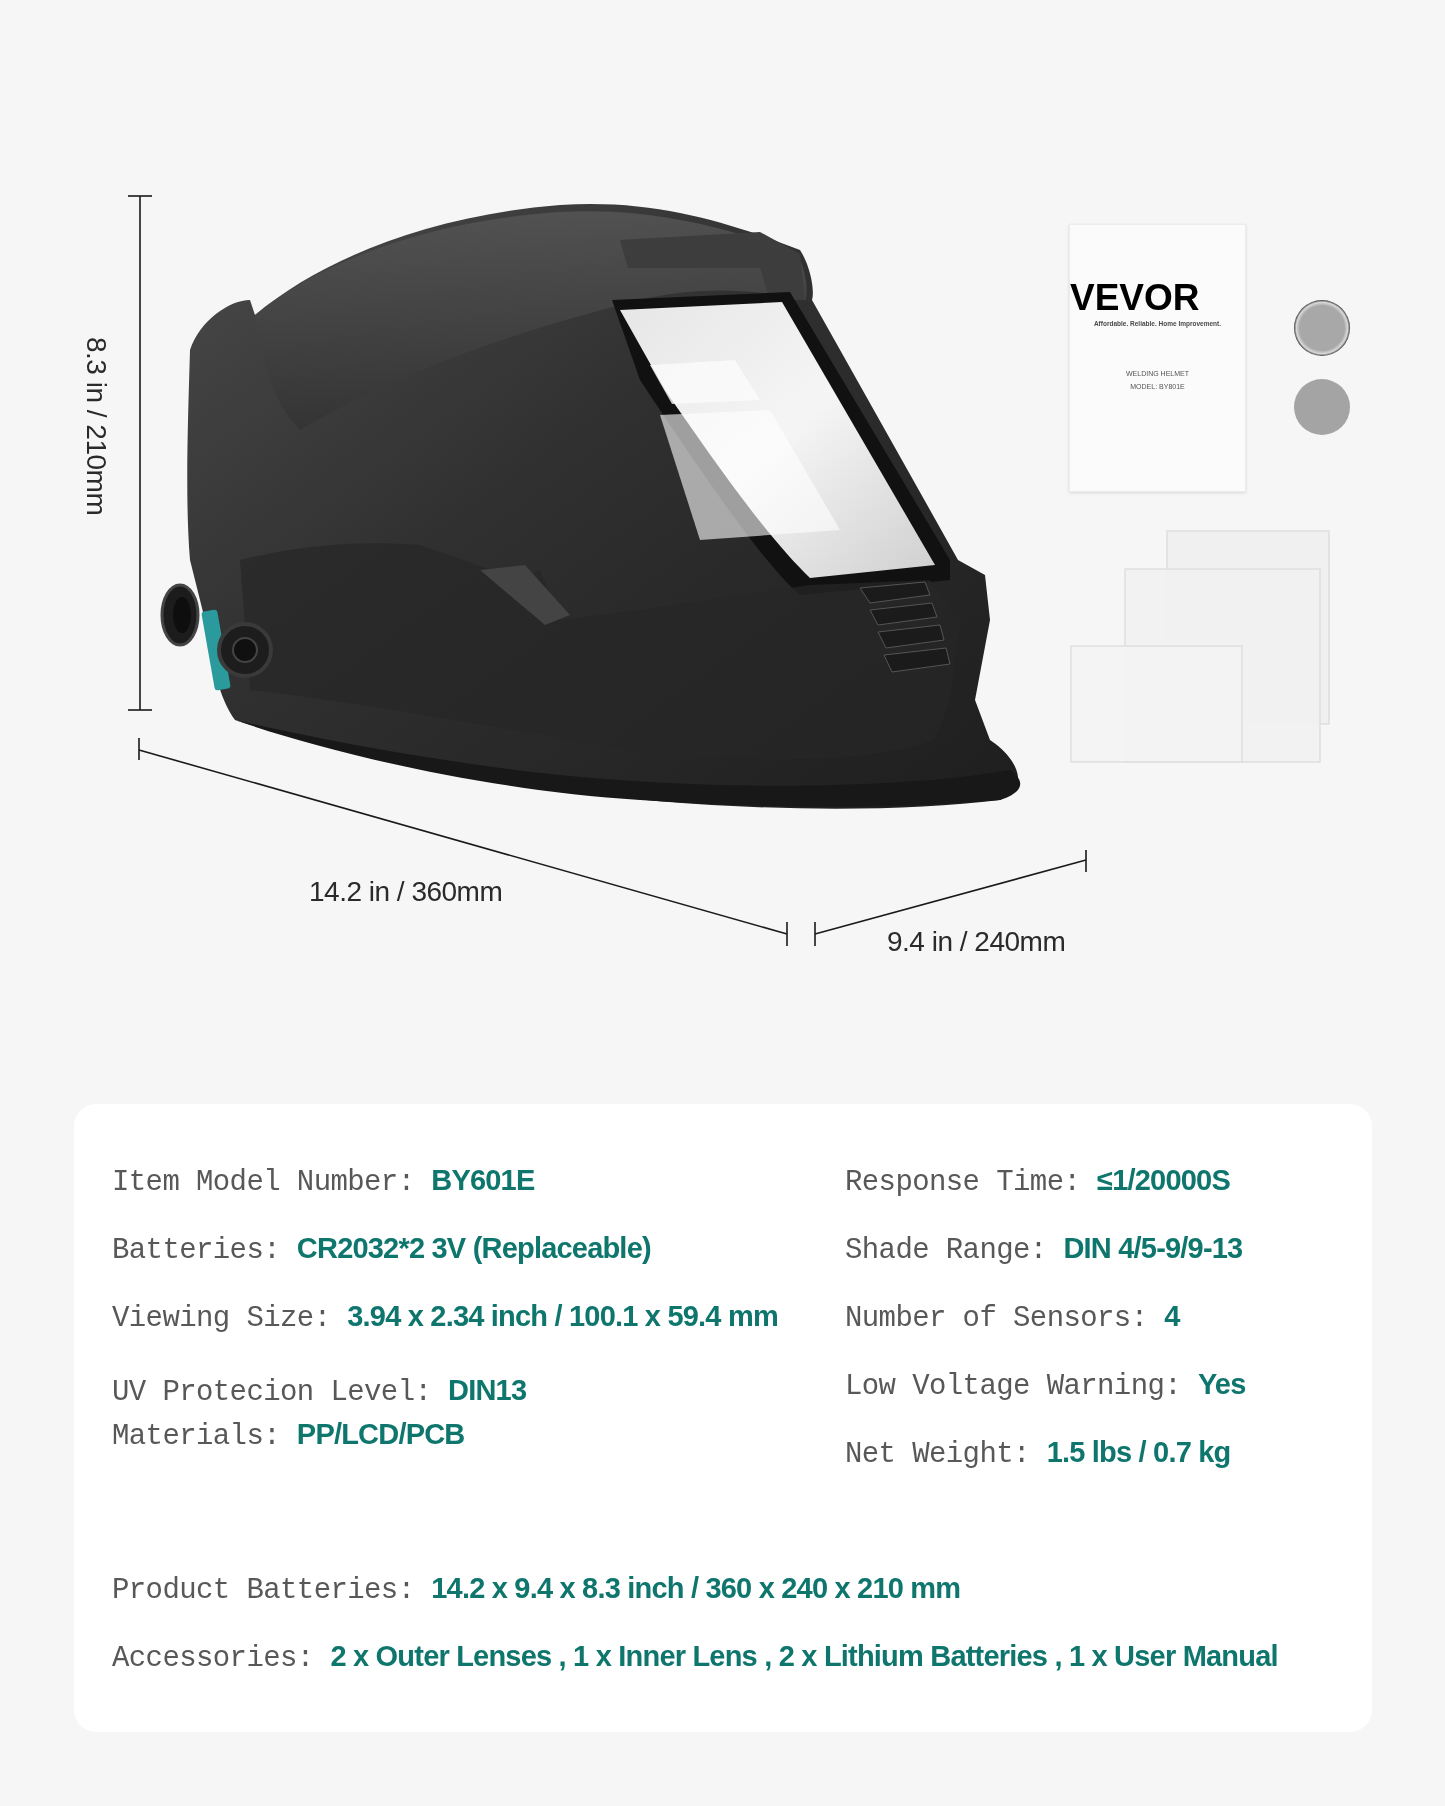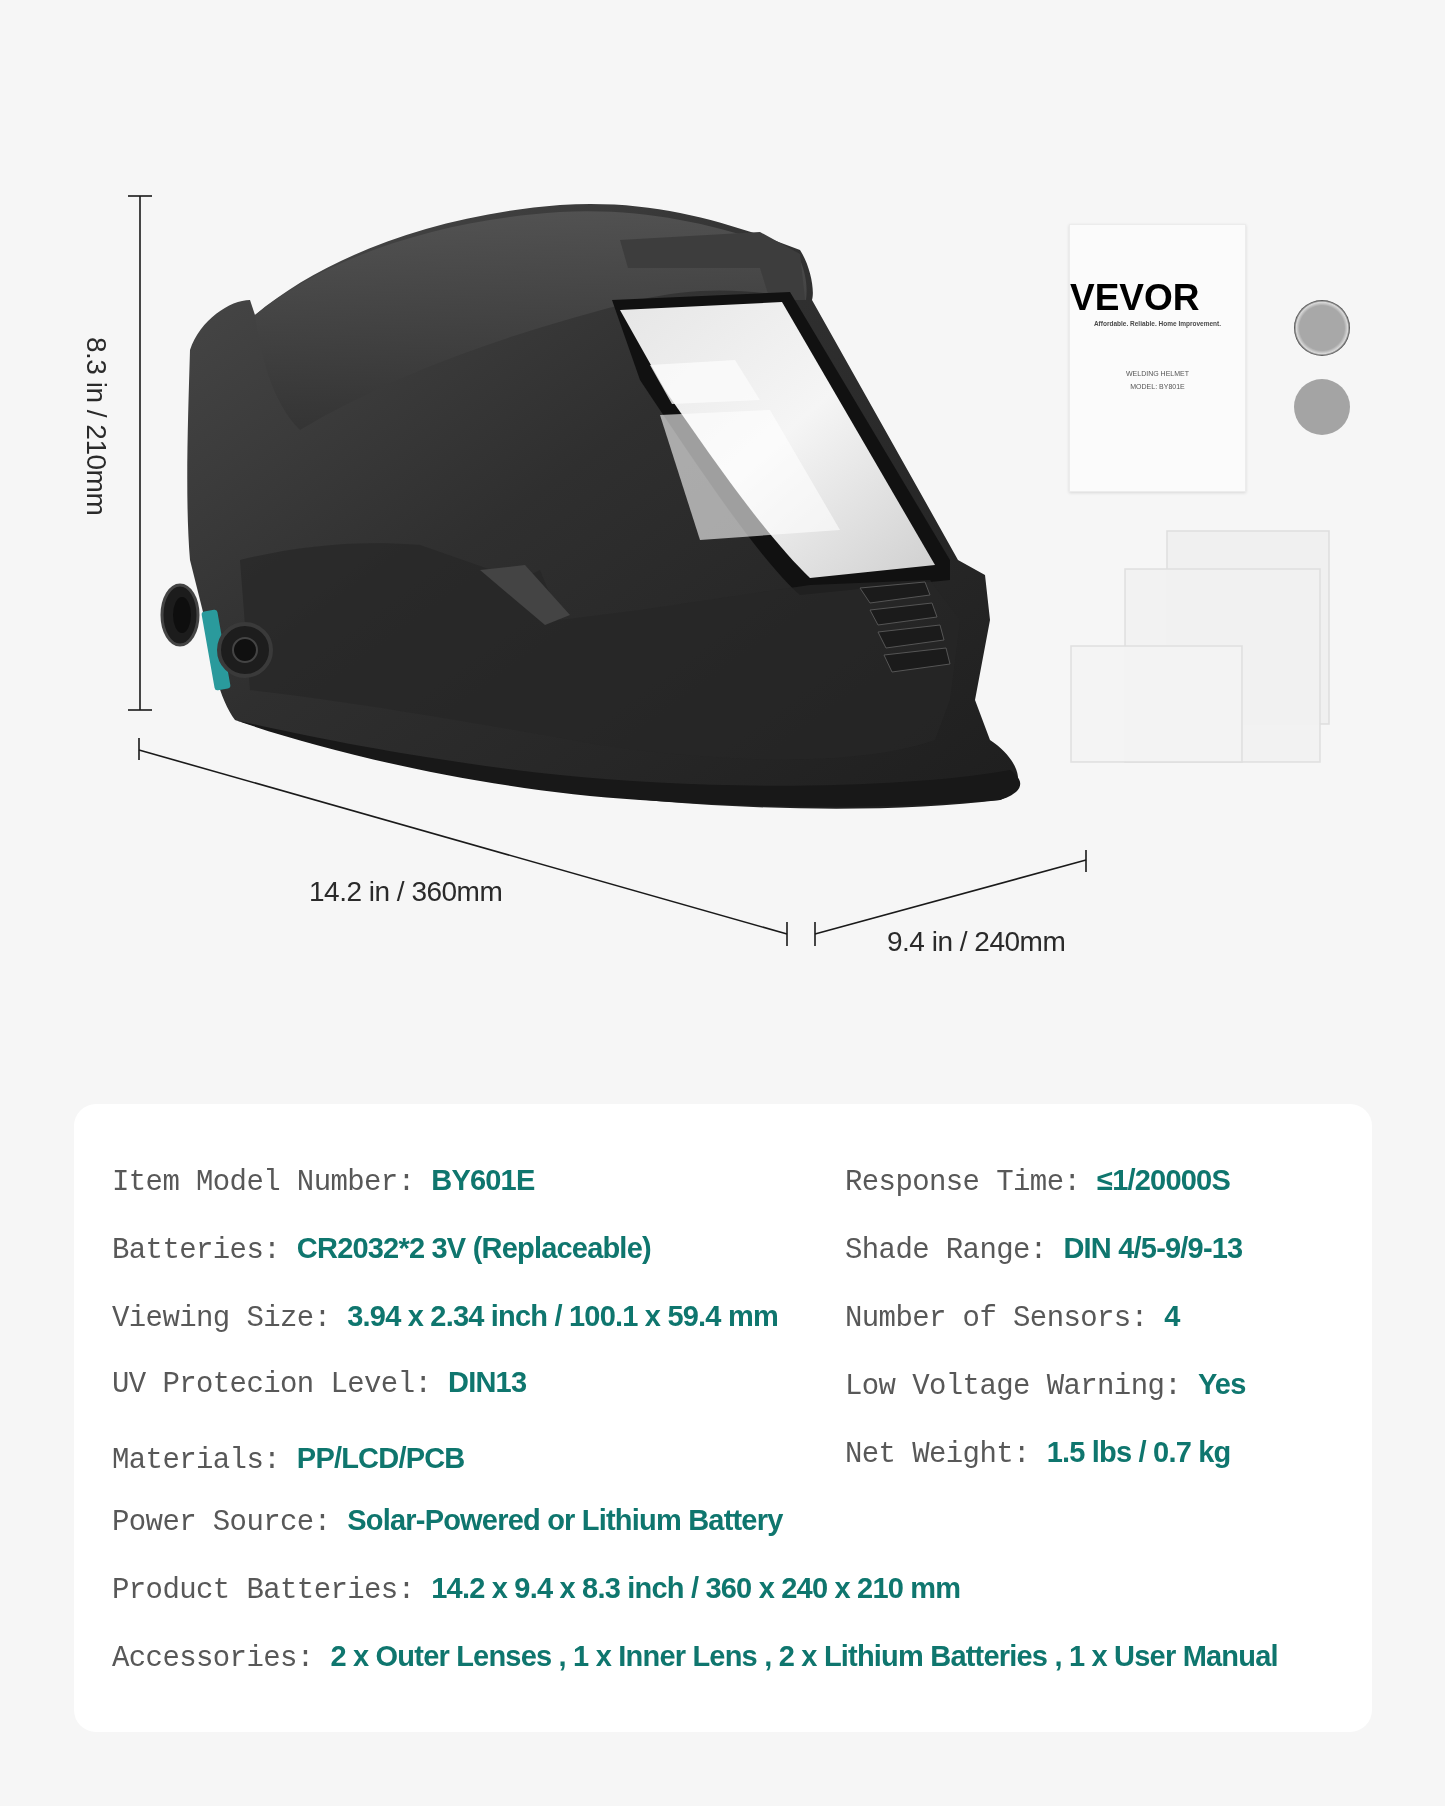--- a/index.html
+++ b/index.html
@@ -127,45 +127,42 @@
 
   <div class="spec col-l" style="top:59px">
     <span class="k">Item Model Number:  </span><span class="v">BY601E</span>
   </div>
   <div class="spec col-l" style="top:127px">
     <span class="k">Batteries: </span><span class="v">CR2032*2 3V (Replaceable)</span>
   </div>
   <div class="spec col-l" style="top:195px">
     <span class="k">Viewing Size: </span><span class="v">3.94 x 2.34 inch / 100.1 x 59.4 mm</span>
   </div>
-  <div class="spec col-l" style="top:261px">
+  <div class="spec col-l" style="top:269px">
     <span class="k">UV Protecion Level: </span><span class="v">DIN13</span>
   </div>
-  <div class="spec col-l" style="top:337px">
+  <div class="spec col-l" style="top:313px">
     <span class="k">Materials: </span><span class="v">PP/LCD/PCB</span>
   </div>
 
   <div class="spec col-r" style="top:59px">
     <span class="k">Response Time: </span><span class="v">≤1/20000S</span>
   </div>
   <div class="spec col-r" style="top:127px">
     <span class="k">Shade Range: </span><span class="v">DIN 4/5-9/9-13</span>
   </div>
   <div class="spec col-r" style="top:195px">
     <span class="k">Number of Sensors: </span><span class="v">4</span>
   </div>
   <div class="spec col-r" style="top:263px">
     <span class="k">Low Voltage Warning: </span><span class="v">Yes</span>
   </div>
   <div class="spec col-r" style="top:331px">
     <span class="k">Net Weight: </span><span class="v">1.5 lbs / 0.7 kg</span>
   </div>
 
-  <div class="spec col-l" style="top:399px">
-    <span class="k">Power Source: </span><span class="v">Solar-Powered or Lithium Battery</span>
-  </div>
   <div class="spec col-l" style="top:467px">
     <span class="k">Product Batteries: </span><span class="v">14.2 x 9.4 x 8.3 inch / 360 x 240 x 210 mm</span>
   </div>
   <div class="spec col-l" style="top:535px">
     <span class="k">Accessories: </span><span class="v">2 x Outer Lenses , 1 x Inner Lens , 2 x Lithium Batteries , 1 x User Manual</span>
   </div>
 </div>
 
 </body></html>

